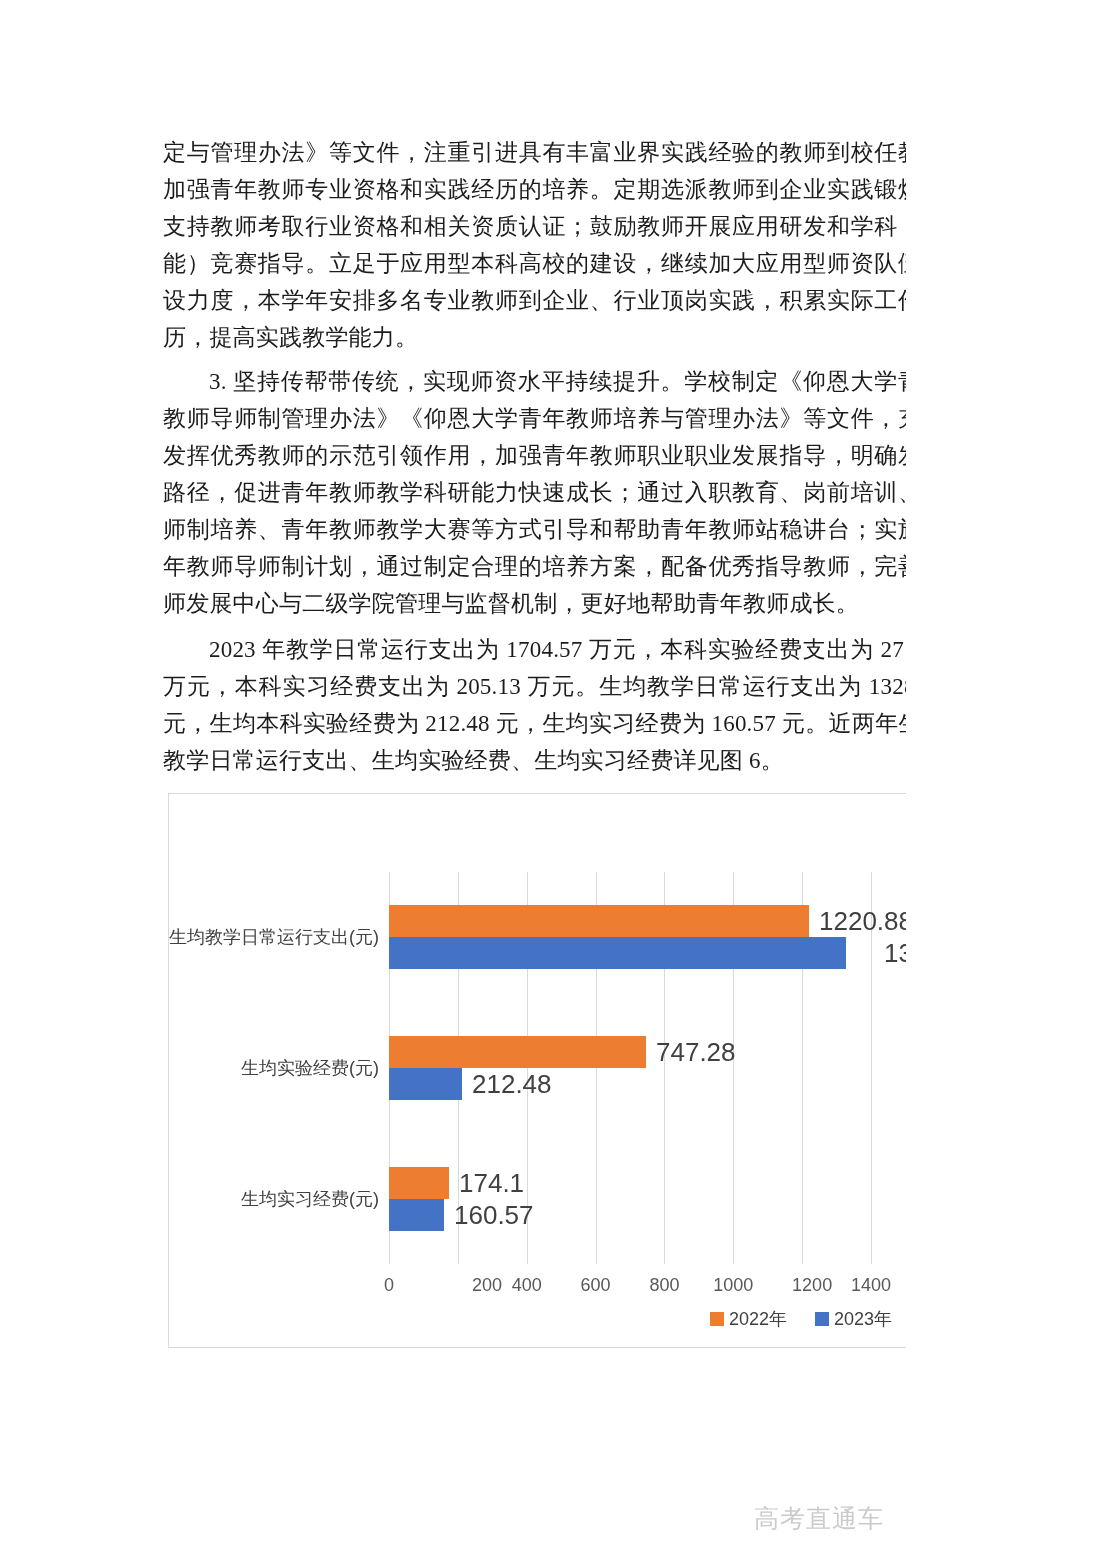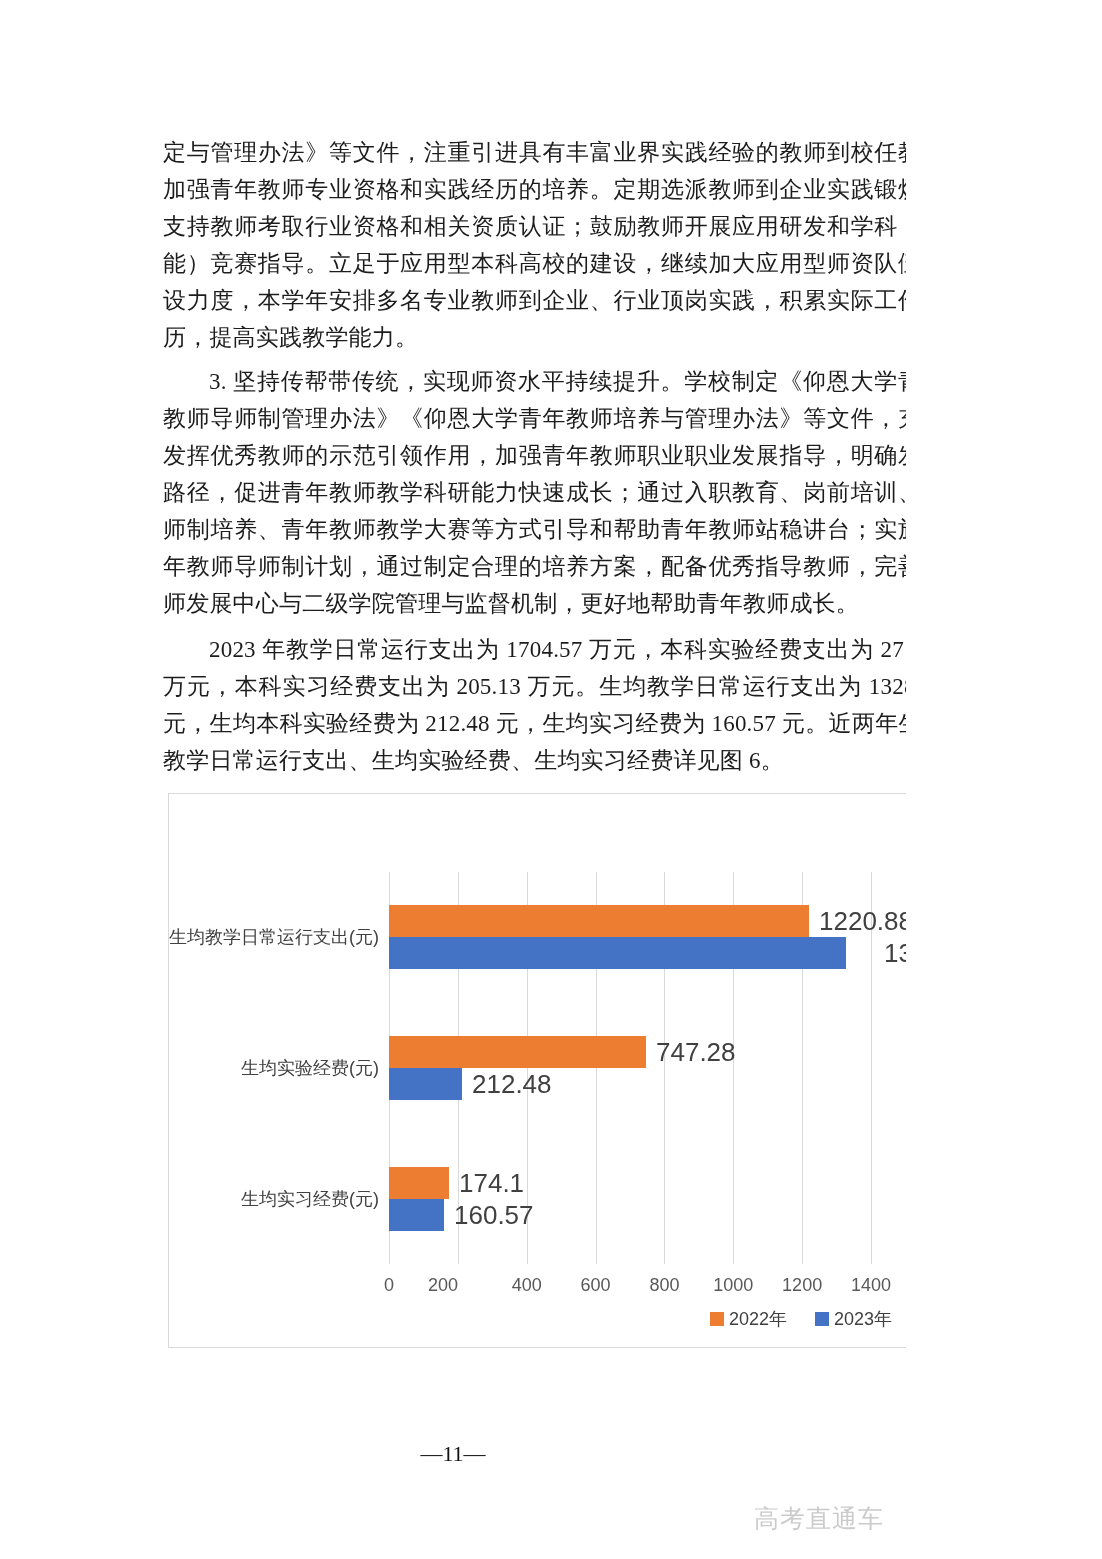--- a/index.html
+++ b/index.html
@@ -131,31 +131,31 @@
   <div class="body-text">
     <p class="para p1">定与管理办法》等文件，注重引进具有丰富业界实践经验的教师到校任教。加强青年教师专业资格和实践经历的培养。定期选派教师到企业实践锻炼，支持教师考取行业资格和相关资质认证；鼓励教师开展应用研发和学科（技能）竞赛指导。立足于应用型本科高校的建设，继续加大应用型师资队伍建设力度，本学年安排多名专业教师到企业、行业顶岗实践，积累实际工作经历，提高实践教学能力。</p>
     <p class="para indent p2">3. 坚持传帮带传统，实现师资水平持续提升。学校制定《仰恩大学青年教师导师制管理办法》《仰恩大学青年教师培养与管理办法》等文件，充分发挥优秀教师的示范引领作用，加强青年教师职业职业发展指导，明确发展路径，促进青年教师教学科研能力快速成长；通过入职教育、岗前培训、导师制培养、青年教师教学大赛等方式引导和帮助青年教师站稳讲台；实施青年教师导师制计划，通过制定合理的培养方案，配备优秀指导教师，完善教师发展中心与二级学院管理与监督机制，更好地帮助青年教师成长。</p>
     <p class="para indent p3">2023 年教学日常运行支出为 1704.57 万元，本科实验经费支出为 271.44 万元，本科实习经费支出为 205.13 万元。生均教学日常运行支出为 1328.83 元，生均本科实验经费为 212.48 元，生均实习经费为 160.57 元。近两年生均教学日常运行支出、生均实验经费、生均实习经费详见图 6。</p>
   </div>
 
   <div class="chart-box" id="chart">
       <div class="gridline" style="left: 220px; top: 78px; height: 392px; background: rgb(217, 217, 217);"></div>
       <div class="tick-label" style="left: 190px; top: 480px;">0</div>
       <div class="gridline" style="left: 288.857px; top: 78px; height: 392px; background: rgb(217, 217, 217);"></div>
-      <div class="tick-label" style="left: 244px; top: 480px;">200</div>
+      <div class="tick-label" style="left: 273px; top: 480px; text-align: right;">200</div>
       <div class="gridline" style="left: 357.714px; top: 78px; height: 392px; background: rgb(217, 217, 217);"></div>
       <div class="tick-label" style="left: 327.714px; top: 480px;">400</div>
       <div class="gridline" style="left: 426.571px; top: 78px; height: 392px; background: rgb(217, 217, 217);"></div>
       <div class="tick-label" style="left: 396.571px; top: 480px;">600</div>
       <div class="gridline" style="left: 495.429px; top: 78px; height: 392px; background: rgb(217, 217, 217);"></div>
       <div class="tick-label" style="left: 465.429px; top: 480px;">800</div>
       <div class="gridline" style="left: 564.286px; top: 78px; height: 392px; background: rgb(217, 217, 217);"></div>
       <div class="tick-label" style="left: 534.286px; top: 480px;">1000</div>
       <div class="gridline" style="left: 633.143px; top: 78px; height: 392px; background: rgb(217, 217, 217);"></div>
-      <div class="tick-label" style="left: 603.143px; top: 480px;">1200</div>
+      <div class="tick-label" style="left: 603.143px; top: 480px; text-align: right;">1200</div>
       <div class="gridline" style="left: 702px; top: 78px; height: 392px; background: rgb(217, 217, 217);"></div>
       <div class="tick-label" style="left: 672px; top: 480px;">1400</div>
       <div class="cat-label" style="right: 527px; top: 130.333px;">生均教学日常运行支出(元)</div>
       <div class="bar" style="left: 220px; top: 111.333px; width: 420px; height: 32px; background: rgb(237, 125, 49);"></div>
       <div class="value-label" style="left: 650px; top: 116.333px;">1220.88</div>
       <div class="bar" style="left: 220px; top: 143.333px; width: 457px; height: 32px; background: rgb(68, 114, 196);"></div>
       <div class="value-label" style="left: 687px; top: 148.333px; margin-left: 28px;">1328.83</div>
       <div class="cat-label" style="right: 527px; top: 261px;">生均实验经费(元)</div>
       <div class="bar" style="left: 220px; top: 242px; width: 257px; height: 32px; background: rgb(237, 125, 49);"></div>
       <div class="value-label" style="left: 487px; top: 247px;">747.28</div>
@@ -163,17 +163,16 @@
       <div class="value-label" style="left: 303px; top: 279px;">212.48</div>
       <div class="cat-label" style="right: 527px; top: 391.667px;">生均实习经费(元)</div>
       <div class="bar" style="left: 220px; top: 372.667px; width: 60px; height: 32px; background: rgb(237, 125, 49);"></div>
       <div class="value-label" style="left: 290px; top: 377.667px;">174.1</div>
       <div class="bar" style="left: 220px; top: 404.667px; width: 55px; height: 32px; background: rgb(68, 114, 196);"></div>
       <div class="value-label" style="left: 285px; top: 409.667px;">160.57</div>
       <div class="legend"><span class="legend-entry"><span class="swatch" style="background: rgb(237, 125, 49);"></span><span class="legend-text">2022年</span></span><span class="legend-entry"><span class="swatch" style="background: rgb(68, 114, 196);"></span><span class="legend-text">2023年</span></span></div>
     </div>
 
 
-  <div class="page-number">—11—</div>
 
   <div class="watermark">高考直通车</div>
 
 </div>
 
 </body></html>

